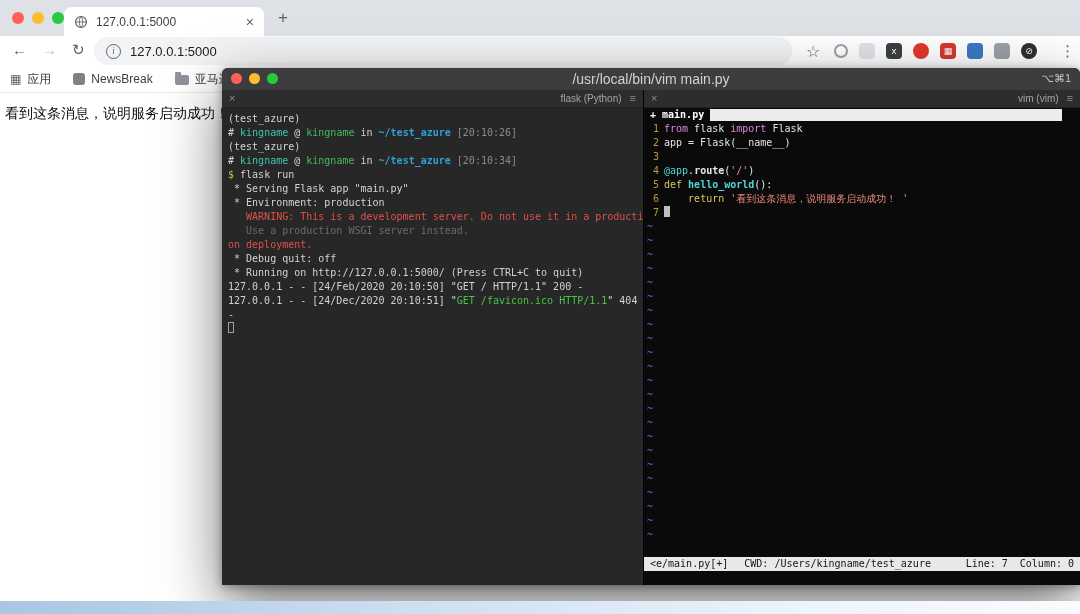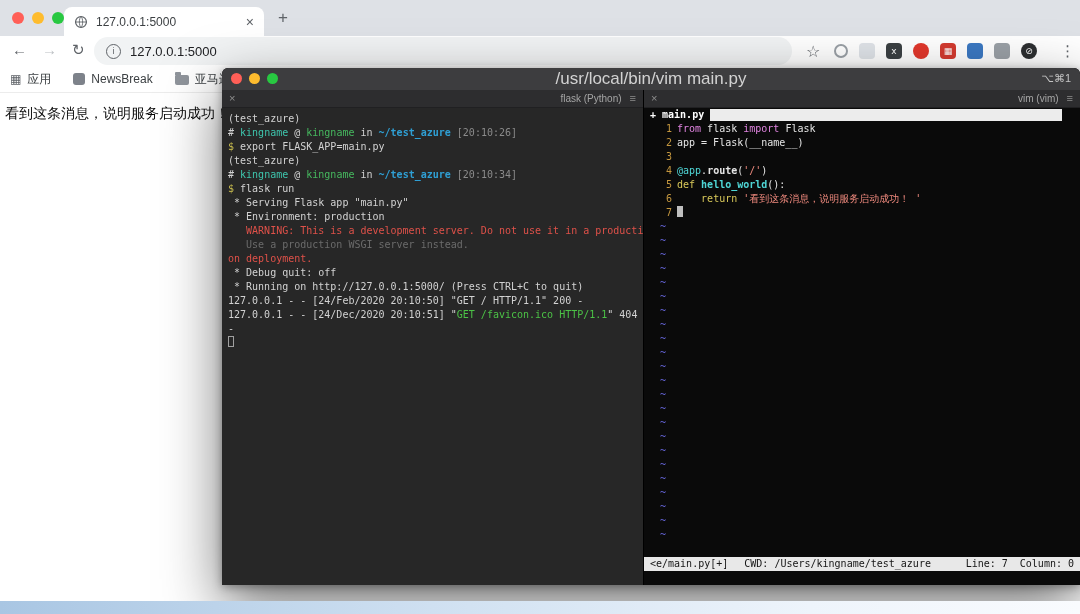--- a/index.html
+++ b/index.html
@@ -46,21 +46,21 @@
 
   .pagearea{position:relative;height:508px;background:#fff}
   .pagemsg{position:absolute;left:5px;top:12px;font-size:14px;color:#0b0b0b}
 
   
   .term{position:absolute;left:222px;top:68px;width:858px;height:517px;border-radius:6px 6px 0 0;
         overflow:hidden;background:#000;
         box-shadow:0 22px 60px rgba(0,0,0,.55),0 2px 10px rgba(0,0,0,.35)}
   .term-title{position:relative;height:22px;background:#3d3d3f;display:flex;align-items:center;justify-content:center}
   .tlights{position:absolute;left:9px;top:5px;display:flex;gap:7px}
-  .tt{font-size:17px;color:#d2d2d2}
+  .tt{font-size:14px;color:#d2d2d2}
   .tsc{position:absolute;right:9px;top:4px;font-size:11px;color:#c4c4c4}
   .term-body{display:flex;height:495px}
   .pane{display:flex;flex-direction:column;box-sizing:border-box}
   .pane-left{width:421px;background:#272727}
   .pane-right{flex:1;background:#0a0a0a;border-left:1px solid #000}
   .ptab{height:17px;background:#2d2d2f;display:flex;align-items:center;padding:0 7px;gap:8px;flex:0 0 17px;border-bottom:1px solid #202022}
   .pclose,.pmenu{color:#8e8e8e;font-size:11px;line-height:1}
   .plabel{color:#a5a5a5;font-size:10px;flex:1;text-align:right}
 
   .tcontent{flex:1;padding:4px 0 0 6px;overflow:hidden;font:10px/14px "DejaVu Sans Mono",monospace;color:#d2d2d2}
@@ -69,21 +69,21 @@
   .tblue{color:#2f9fd4}.tb{font-weight:bold}
   .tdim{color:#8b8b8b}.tgray{color:#6b6b6b}
   .tyellow{color:#c8bc4e}.tred{color:#df5149}.tgreen{color:#4cc246}
   .cursor-hollow{display:inline-block;width:6px;height:11px;border:1px solid #a0a0a0;box-sizing:border-box;vertical-align:-1px}
   .cursor-block{display:inline-block;width:6px;height:11px;background:#bfbfbf;vertical-align:-1px}
 
   .vim-area{flex:1;display:flex;flex-direction:column;overflow:hidden;font:10px/14px "DejaVu Sans Mono",monospace}
   .vim-tabline{height:14px;display:flex;align-items:center;flex:0 0 14px}
   .vtab{color:#fff;font-weight:bold;padding:0 6px;white-space:pre}
   .vfill{flex:1;height:12px;background:#ececec;margin-right:18px}
-  .vim-lines{flex:1;overflow:hidden;padding-left:16px}
+  .vim-lines{flex:1;overflow:hidden;padding-left:3px}
   .lnum{display:inline-block;width:12px;text-align:right;margin-right:5px;color:#c4973f}
   .vw{color:#e4e4e4}.vb{font-weight:bold}
   .vpink{color:#e184e1}.vyellow{color:#d9c95a}.vcyan{color:#4fd6d6}.vred{color:#f08a7e}
   .tilde{color:#6565d8}
   .vim-status{height:14px;background:#e8e8e8;color:#141414;display:flex;align-items:center;
        padding:0 6px;gap:16px;flex:0 0 14px;white-space:pre}
   .vpos{margin-left:auto}
   .vim-cmdline{height:14px;flex:0 0 14px}
 
   .strip{position:absolute;left:0;right:0;bottom:0;height:13px;
@@ -167,21 +167,20 @@
 
     <div class="pane pane-left">
       <div class="ptab">
         <span class="pclose">×</span>
         <span class="plabel">flask (Python)</span>
         <span class="pmenu">≡</span>
       </div>
       <div class="tcontent" id="term-left-lines">
           <div class="tline"><span class="tw">(test_azure)</span></div>
           <div class="tline"><span class="tw"># </span><span class="tcyan">kingname</span><span class="tw"> @ </span><span class="thost">kingname</span><span class="tw"> in </span><span class="tblue tb">~/test_azure</span><span class="tdim"> [20:10:26]</span></div>
-          <div class="tline"><span class="tyellow">$</span><span class="tw"> export FLASK_APP=main.py</span></div>
           <div class="tline"><span class="tw">(test_azure)</span></div>
           <div class="tline"><span class="tw"># </span><span class="tcyan">kingname</span><span class="tw"> @ </span><span class="thost">kingname</span><span class="tw"> in </span><span class="tblue tb">~/test_azure</span><span class="tdim"> [20:10:34]</span></div>
           <div class="tline"><span class="tyellow">$</span><span class="tw"> flask run</span></div>
           <div class="tline"><span class="tw"> * Serving Flask app "main.py"</span></div>
           <div class="tline"><span class="tw"> * Environment: production</span></div>
           <div class="tline"><span class="tred">   WARNING: This is a development server. Do not use it in a producti</span></div>
           <div class="tline"><span class="tgray">   Use a production WSGI server instead.</span></div>
           <div class="tline"><span class="tred">on deployment.</span></div>
           <div class="tline"><span class="tw"> * Debug quit: off</span></div>
           <div class="tline"><span class="tw"> * Running on http://127.0.0.1:5000/ (Press CTRL+C to quit)</span></div>

